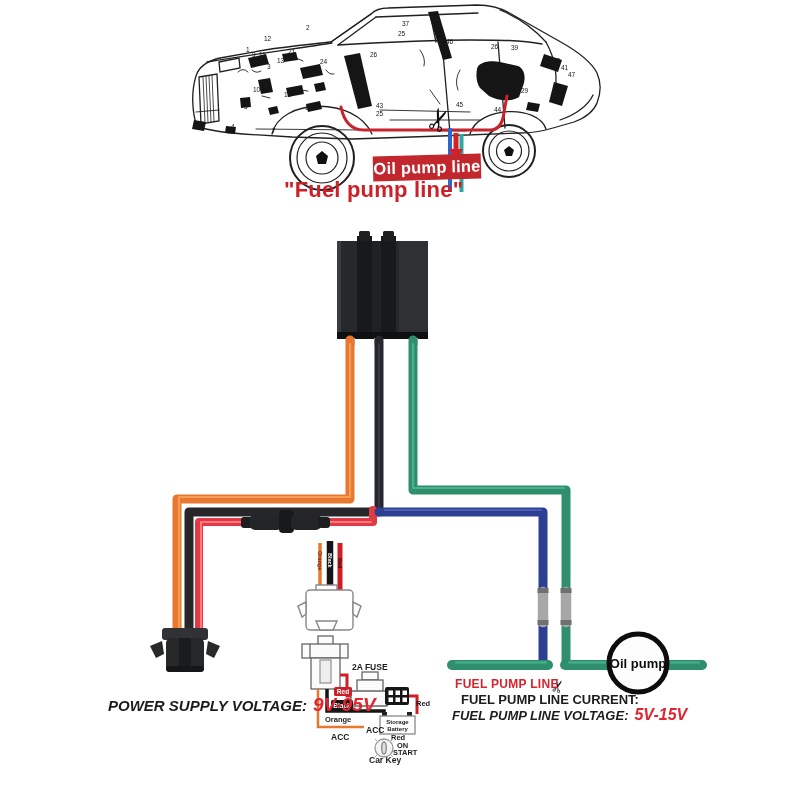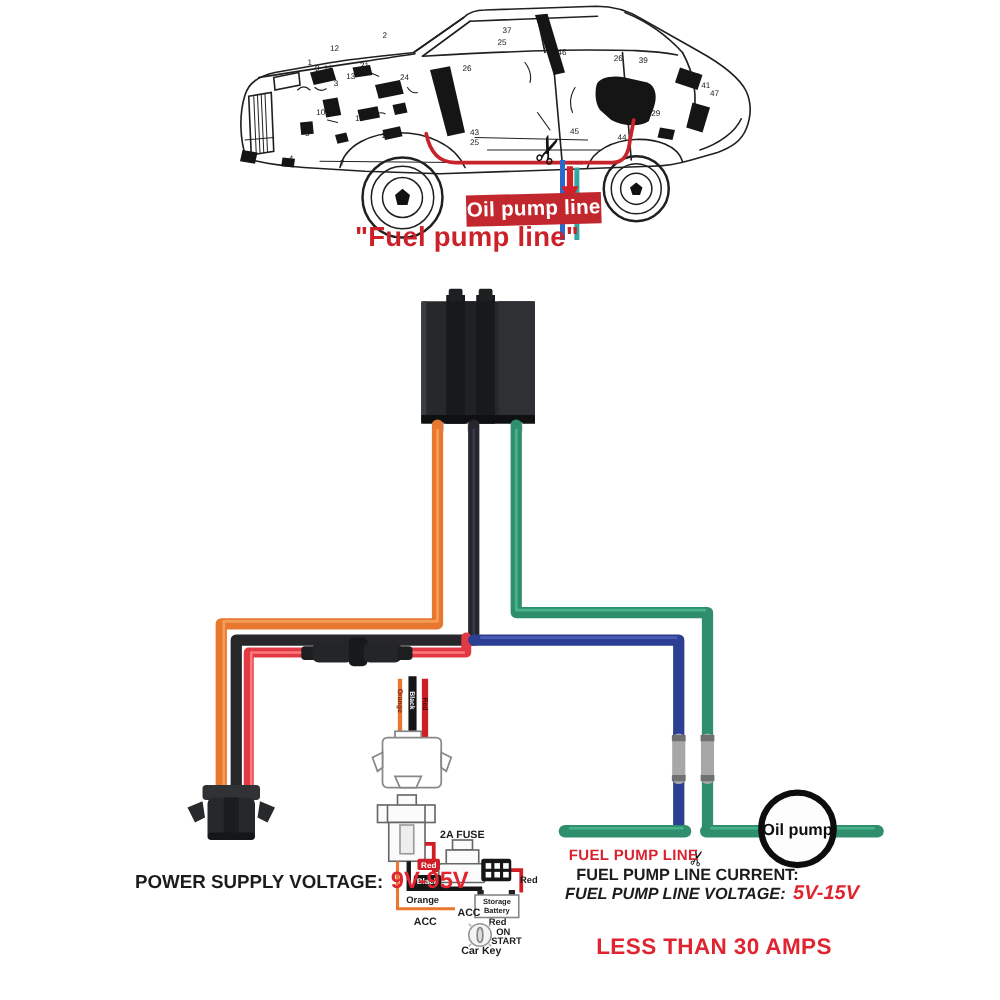--- a/index.html
+++ b/index.html
@@ -10,21 +10,21 @@
   .abs{position:absolute;}
   
   .oil-box{left:373px;top:155px;width:108px;height:25px;background:#c1272d;color:#ffffff;
            font-weight:bold;font-size:16.5px;display:flex;align-items:center;justify-content:center;
            transform:rotate(-1.5deg);letter-spacing:.2px;}
   .fuel-quote{left:284px;top:177px;color:#cc2129;font-size:22px;font-weight:bold;letter-spacing:.2px;}
   
   .spec-row{display:flex;align-items:baseline;gap:6px;white-space:nowrap;}
   .spec-label{color:#1c1c1c;font-weight:bold;}
   .spec-value{color:#e02430;font-weight:bold;}
-  .power-row{left:108px;top:694px;}
+  .power-row{left:108px;top:694px;font-style:italic;}
   .power-row .spec-label{font-size:15px;}
   .power-row .spec-value{font-size:19px;}
   .volt-row{left:452px;top:706px;font-style:italic;}
   .volt-row .spec-label{font-size:13px;}
   .volt-row .spec-value{font-size:16px;}
   .curr-row{left:461px;top:692px;}
   .curr-row .spec-label{font-size:13px;}
   .amps-row{left:477px;top:747px;}
   .amps-row .spec-value{font-size:18px;letter-spacing:.3px;}
   .fuel-line-label{left:455px;top:677px;color:#d8232e;font-weight:bold;font-size:12px;letter-spacing:.3px;}
@@ -313,17 +313,14 @@
 
   <div class="abs spec-row volt-row">
     <span class="spec-label">FUEL PUMP LINE VOLTAGE:</span>
     <span class="spec-value">5V-15V</span>
   </div>
 
   <div class="abs spec-row curr-row">
     <span class="spec-label">FUEL PUMP LINE CURRENT:</span>
   </div>
 
-  <div class="abs spec-row amps-row">
-    <span class="spec-value">LESS THAN 30 AMPS</span>
-  </div>
 
 </div>
 
 </body></html>

